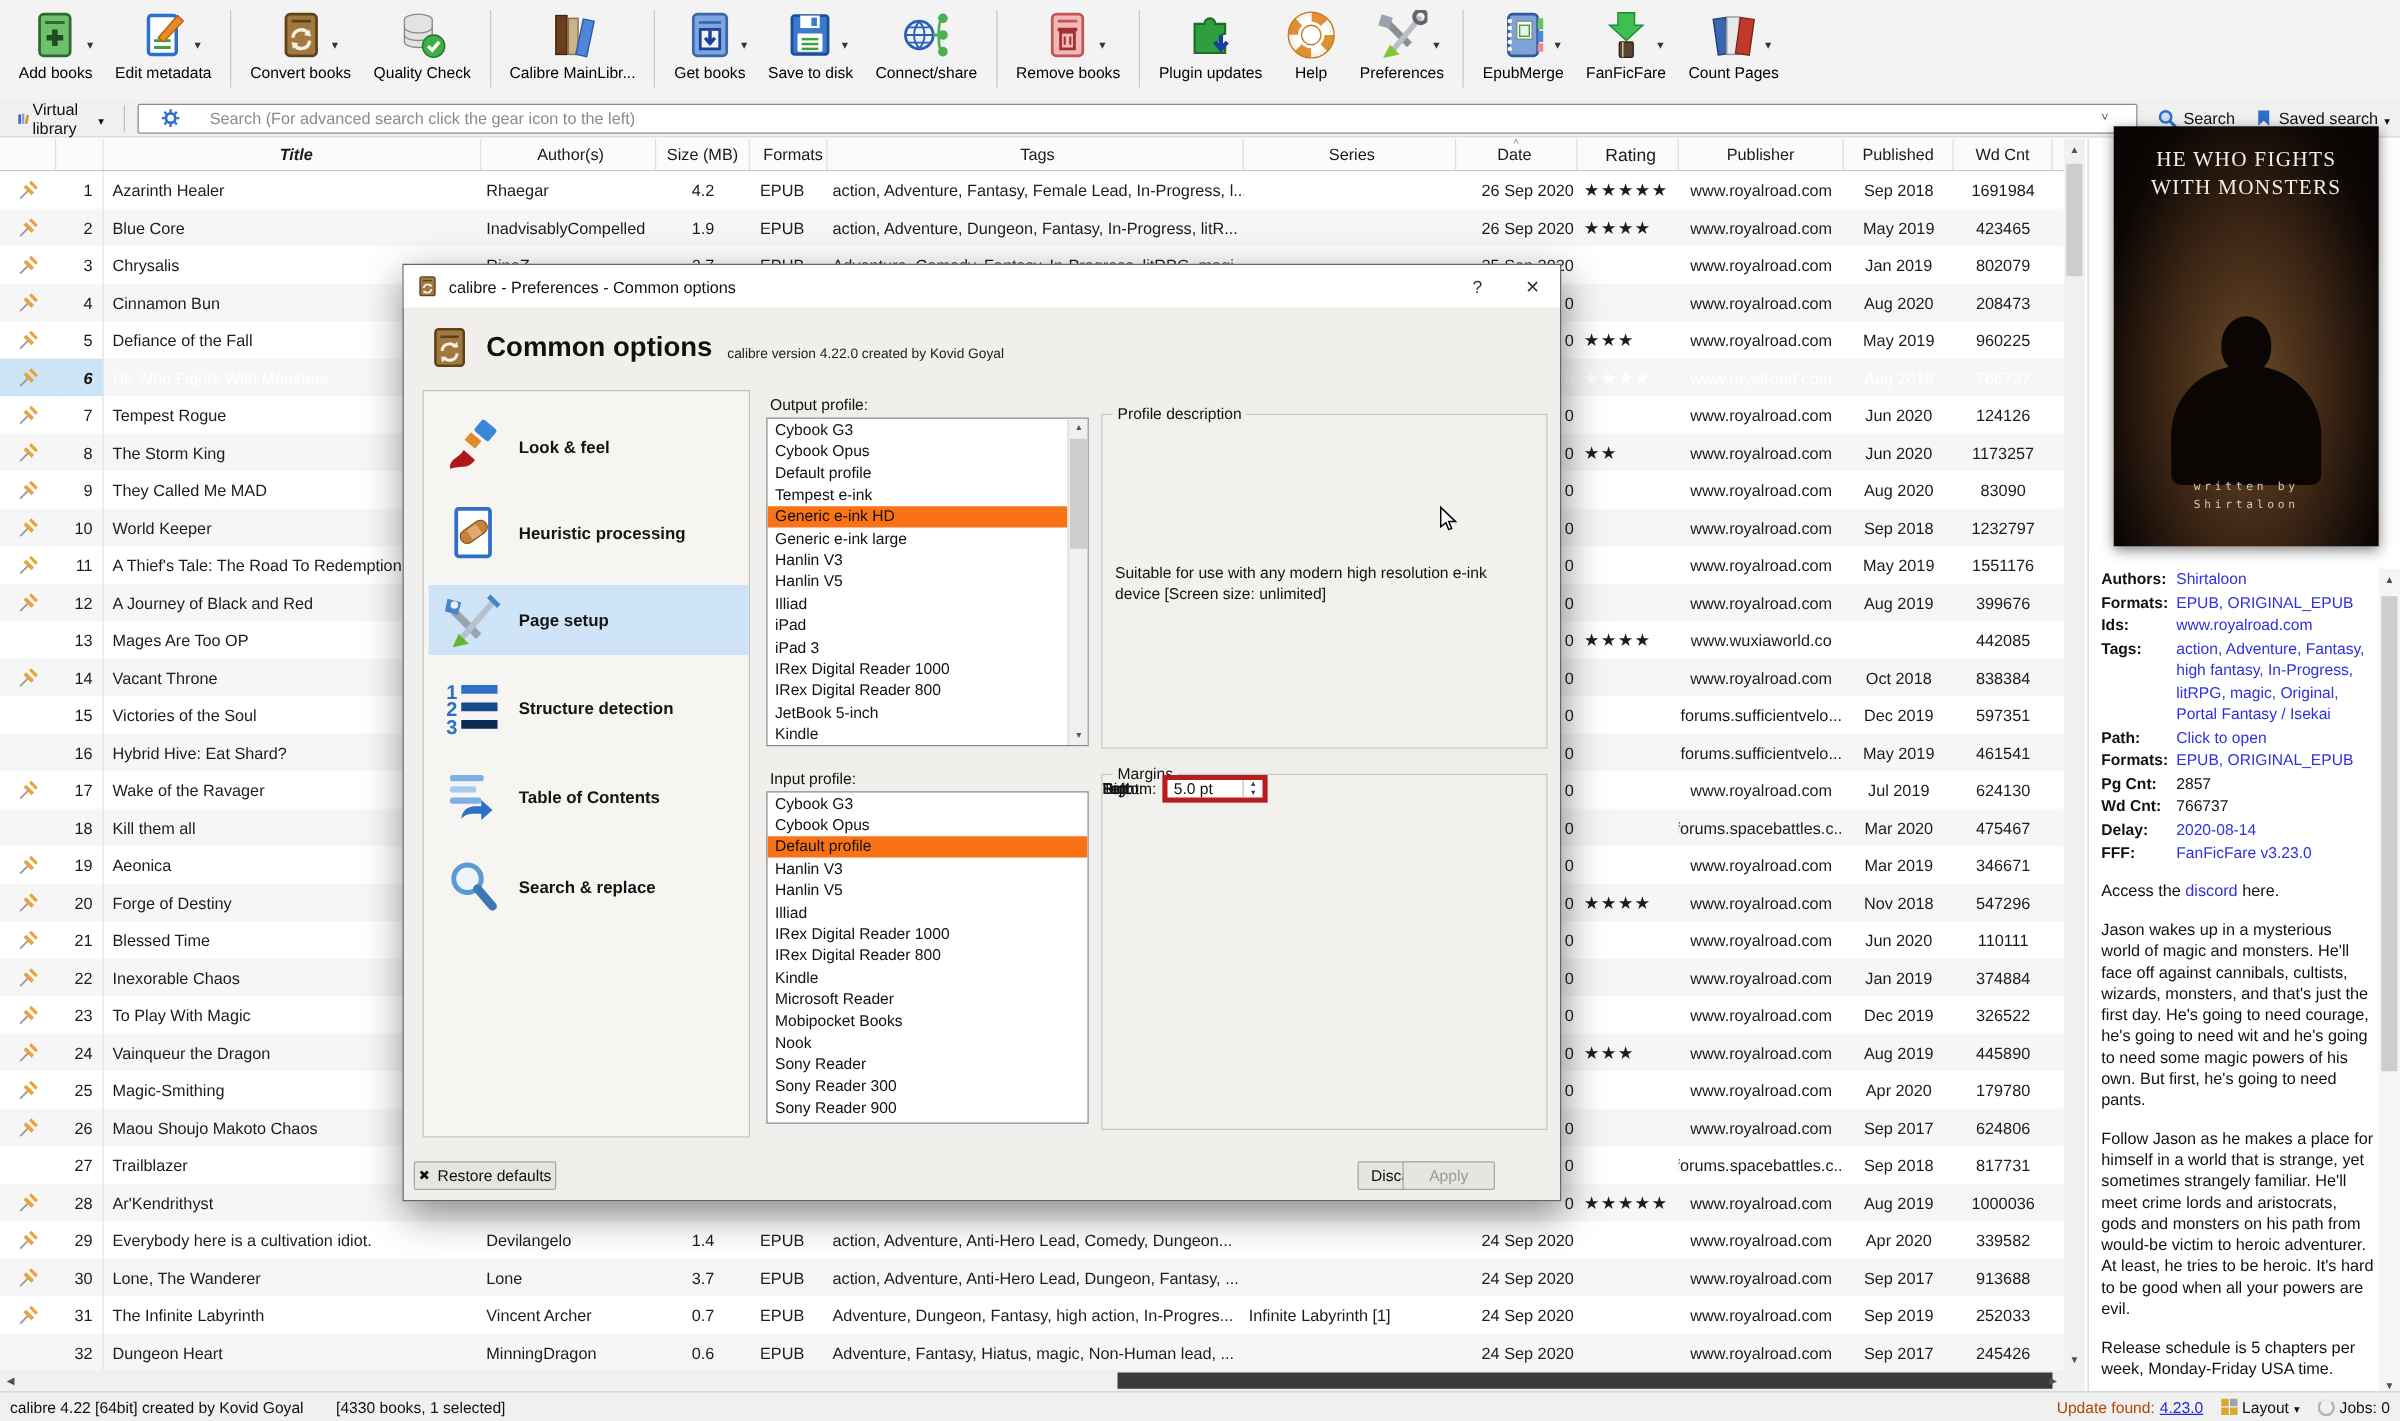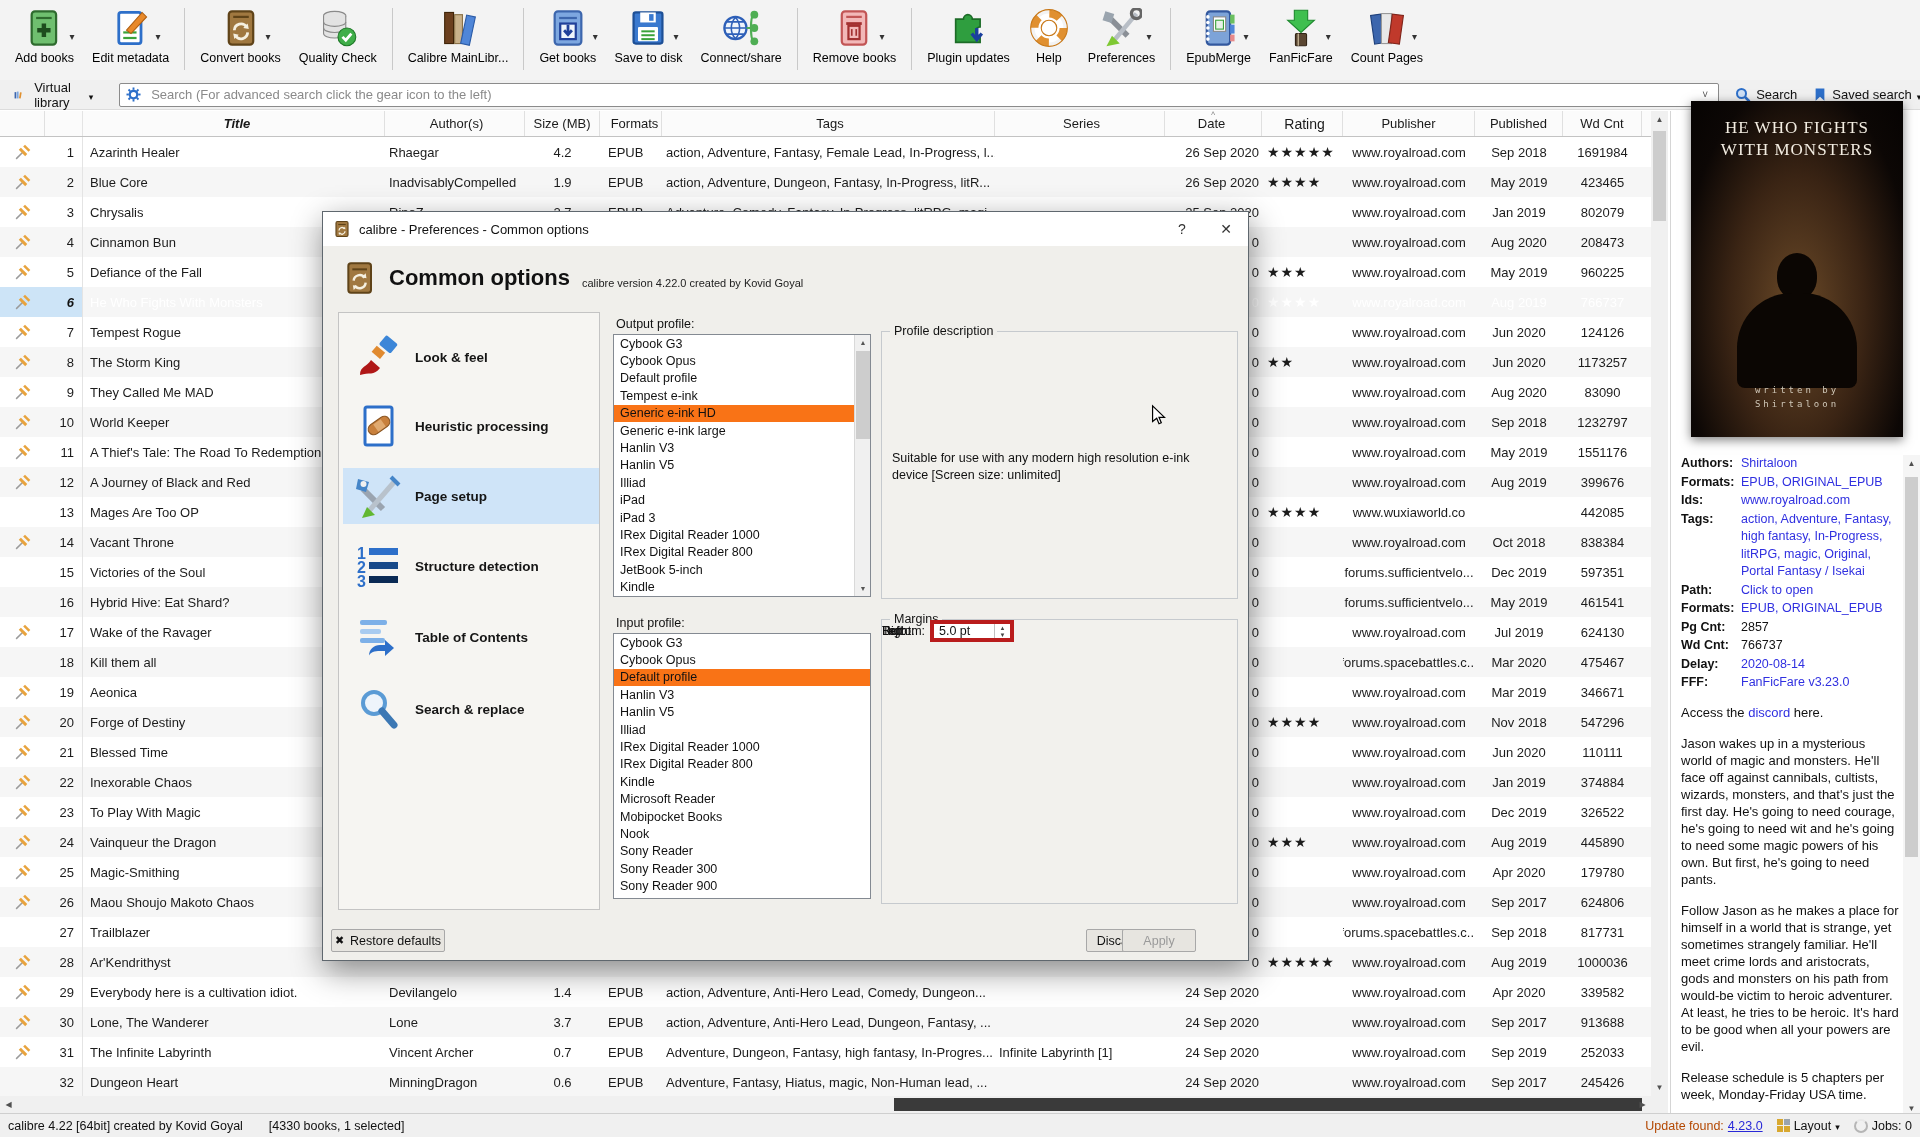--- a/index.html
+++ b/index.html
@@ -13,25 +13,25 @@
   .tbtn { display:flex; flex-direction:column; align-items:center; padding:2px 9px; cursor:pointer; position:relative; }
   .ticon { width:42px; height:44px; display:flex; align-items:center; justify-content:center; position:relative; }
   .ticon svg { width:40px; height:40px; }
   .drop { position:absolute; right:-9px; bottom:8px; font-size:10px; color:#333; }
   .tlabel { font-size:12.5px; color:#000000; margin-top:1px; white-space:nowrap; }
   .tsep { width:1px; height:62px; background:#c9c9c9; margin:4px 6px 0 6px; }
 
   
   .searchrow { position:absolute; left:0; top:80px; width:1920px; height:30px; background:#f0f0f0;
     display:flex; align-items:center; padding:0 8px; border-bottom:1px solid #dcdcdc; }
-  .vlib { display:flex; align-items:center; gap:11px; font-size:13px; color:#111; padding:3px 6px; cursor:pointer; }
+  .vlib { display:flex; align-items:center; gap:1px; font-size:13px; color:#111; padding:3px 6px; cursor:pointer; }
   .vlib .chev { font-size:9px; margin-top:4px; }
   .vsep { width:1px; height:22px; background:#c0c0c0; margin:0 10px; }
   .searchbox { flex:0 0 1600px; height:24px; background:#fff; border:1px solid #8b8b8b; border-radius:2px;
-    display:flex; align-items:center; padding:0 6px; gap:10px; }
+    display:flex; align-items:center; padding:0 18px; gap:24px; }
   .searchbox input { flex:1; border:none; outline:none; font-size:13px; color:#222;
     font-family:"Liberation Sans",sans-serif; background:transparent; }
   .searchbox input::placeholder { color:#8a8a8a; }
   .inchev { color:#555; font-size:10px; padding:0 4px; cursor:pointer; }
   .srchbtn, .savedbtn { display:flex; align-items:center; gap:5px; font-size:13px; color:#111;
     margin-left:16px; cursor:pointer; white-space:nowrap; }
   .savedbtn .chev { font-size:9px; margin-top:5px; }
 
   
   .tablewrap { position:absolute; left:0; top:111px; width:1651px; height:985px; overflow:hidden; background:#fff; }
@@ -1089,21 +1089,21 @@
               <line x1="2" y1="14" x2="8" y2="8" stroke="#9a9a9a" stroke-width="1.4"></line>
               <path d="M6.5 3.5 L12.5 9.5 L10.5 11.5 L4.5 5.5 Z" fill="#e8a33d"></path>
               <path d="M9.5 1.5 L14.5 6.5" stroke="#e8a33d" stroke-width="2.4"></path>
             </svg>
           </div>
           <div class="cell c2">31</div>
           <div class="cell c3">The Infinite Labyrinth</div>
           <div class="cell c4">Vincent Archer</div>
           <div class="cell c5">0.7</div>
           <div class="cell c6">EPUB</div>
-          <div class="cell c7">Adventure, Dungeon, Fantasy, high fantasy, In-Progres...</div>
+          <div class="cell c7">Adventure, Dungeon, Fantasy, high action, In-Progres...</div>
           <div class="cell c8">Infinite Labyrinth [1]</div>
           <div class="cell c9">24 Sep 2020</div>
           <div class="cell c10"></div>
           <div class="cell c11">www.royalroad.com</div>
           <div class="cell c12">Sep 2019</div>
           <div class="cell c13">252033</div>
         </div>
 
         <div class="row">
           <div class="cell c1">

